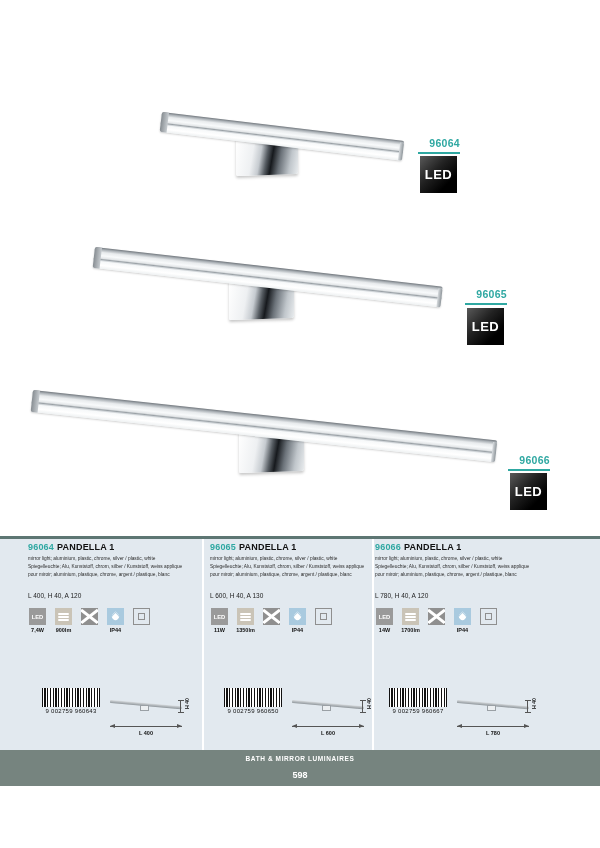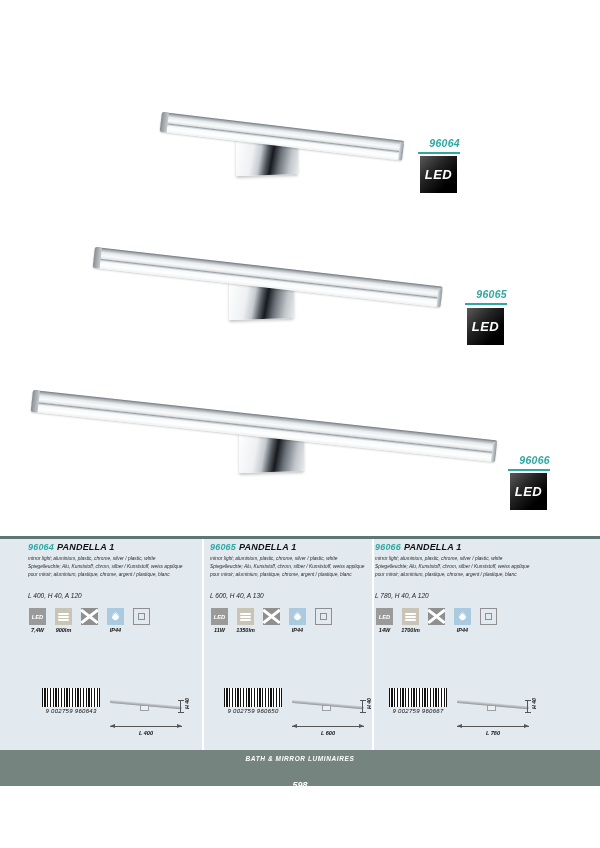--- a/index.html
+++ b/index.html
@@ -1,18 +1,18 @@
 <!DOCTYPE html>
 <html><head>
 <meta charset="utf-8">
 <style>
   * { margin:0; padding:0; box-sizing:border-box; }
   html,body { width:600px; height:848px; background:#fff; overflow:hidden;
               font-family:"Liberation Sans", sans-serif; }
-  #page { position:relative; width:600px; height:848px; background:#ffffff;font-style:italic; }
+  #page { position:relative; width:600px; height:848px; background:#ffffff; }
 
   
   .hero-bar { position:absolute; border-radius:2px; z-index:3;
     background:linear-gradient(to bottom,
       #70767c 0%, #aab0b5 9%, #e8ebed 22%, #f8fafb 38%, #e3e6e8 50%,
       #9aa1a6 56%, #c9ced2 60%, #f6f8f9 66%, #ffffff 84%, #eef1f2 100%);
     box-shadow:0 1px 2px rgba(0,0,0,.18); }
   .hero-bar::before { content:""; position:absolute; left:0; top:0; bottom:0; width:7px;
     background:linear-gradient(to right,#878d92,#c6cbcf); border-radius:2px 0 0 2px; }
   .hero-bar::after { content:""; position:absolute; right:0; top:10%; bottom:0; width:4px;
@@ -89,21 +89,21 @@
   .dim-v .vline { position:absolute; right:9px; top:2px; width:1px; height:13px; background:#555; }
   .dim-v .vline::before, .dim-v .vline::after { content:""; position:absolute; left:-2.5px; width:6px; height:1px; background:#555; }
   .dim-v .vline::before { top:0; } .dim-v .vline::after { bottom:0; }
   .dim-v .vlabel { position:absolute; right:0; top:0; writing-mode:vertical-rl;
     transform:rotate(180deg); font-size:5.2px; font-weight:bold; color:#111; }
 
   
   .footer-band { position:absolute; left:0; top:750px; width:600px; height:36px;
     background:#76847f; color:#fff; text-align:center; padding-top:5px; }
   .footer-title { font-size:6.5px; letter-spacing:.6px; font-weight:bold; }
-  .footer-page { font-size:9px; font-weight:bold; margin-top:18px; }
+  .footer-page { font-size:9px; font-weight:bold; margin-top:8px; }
 </style>
 </head>
 <body>
 
 <div id="page">
 
   <div class="hero-bar" style="left:162px; top:112px; width:244px; height:20px; transform:rotate(6.8deg); transform-origin:left top;"></div>
   <div class="hero-bracket" style="left:236px; top:137px; width:62px; height:38px;"></div>
   <div class="hero-code" style="left:418px; top:137px;">96064</div>
   <div class="led-badge" style="left:420px; top:156px;">LED</div>

